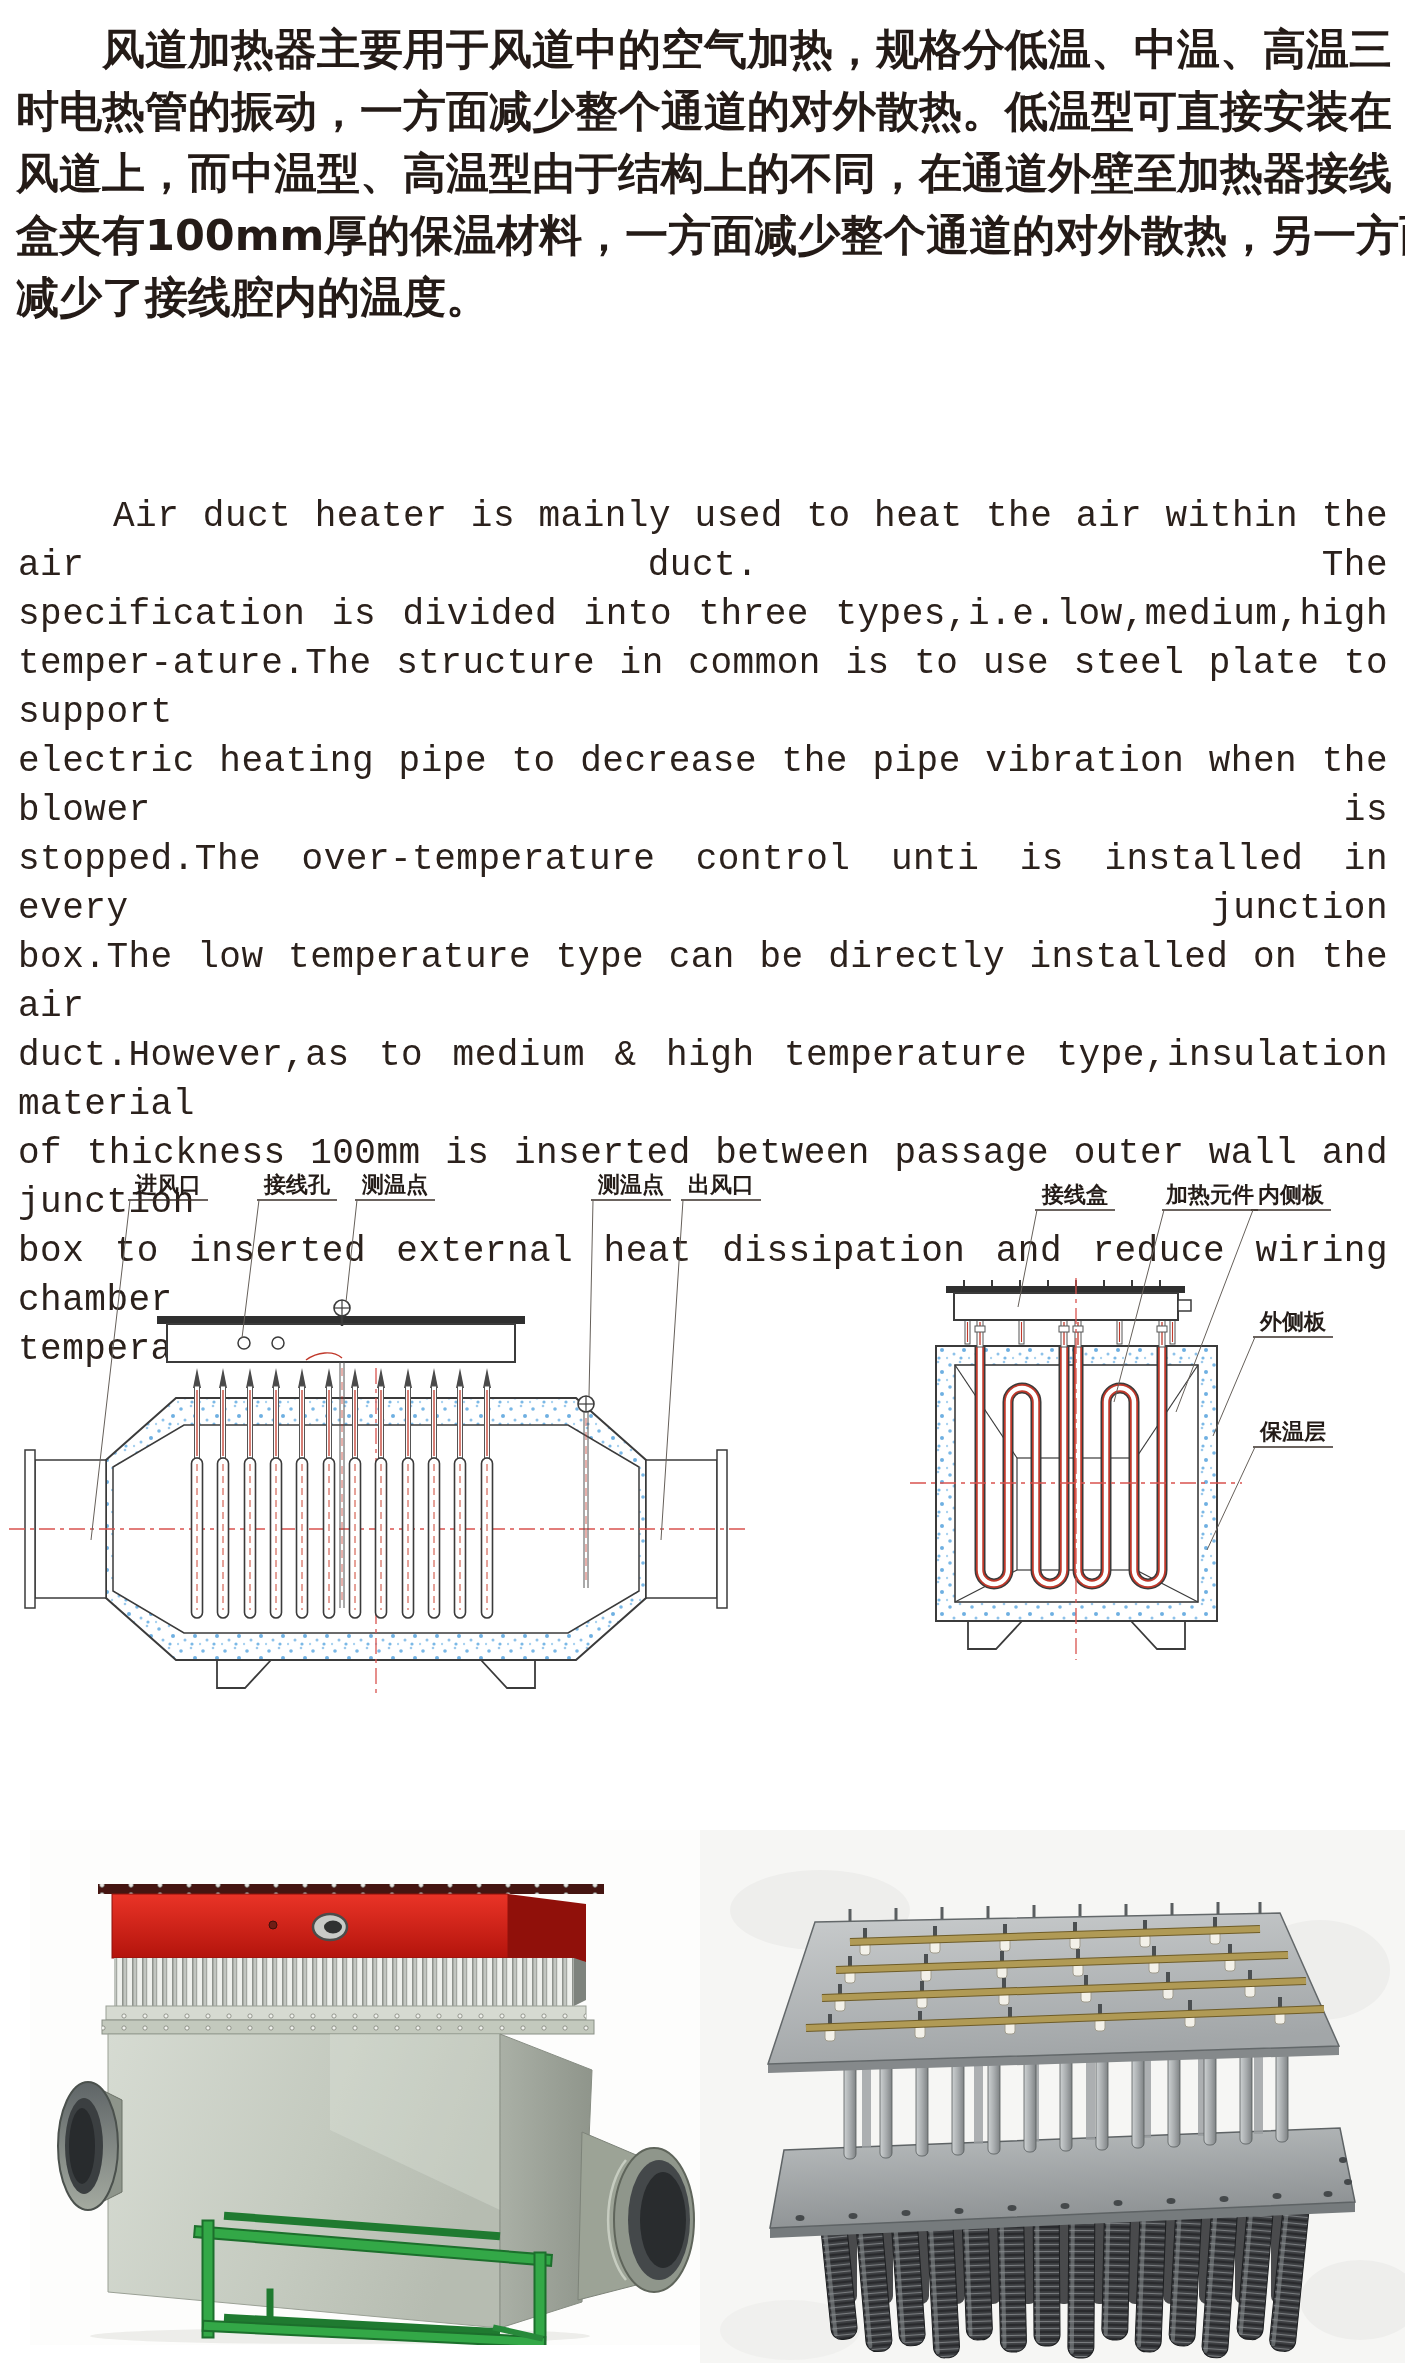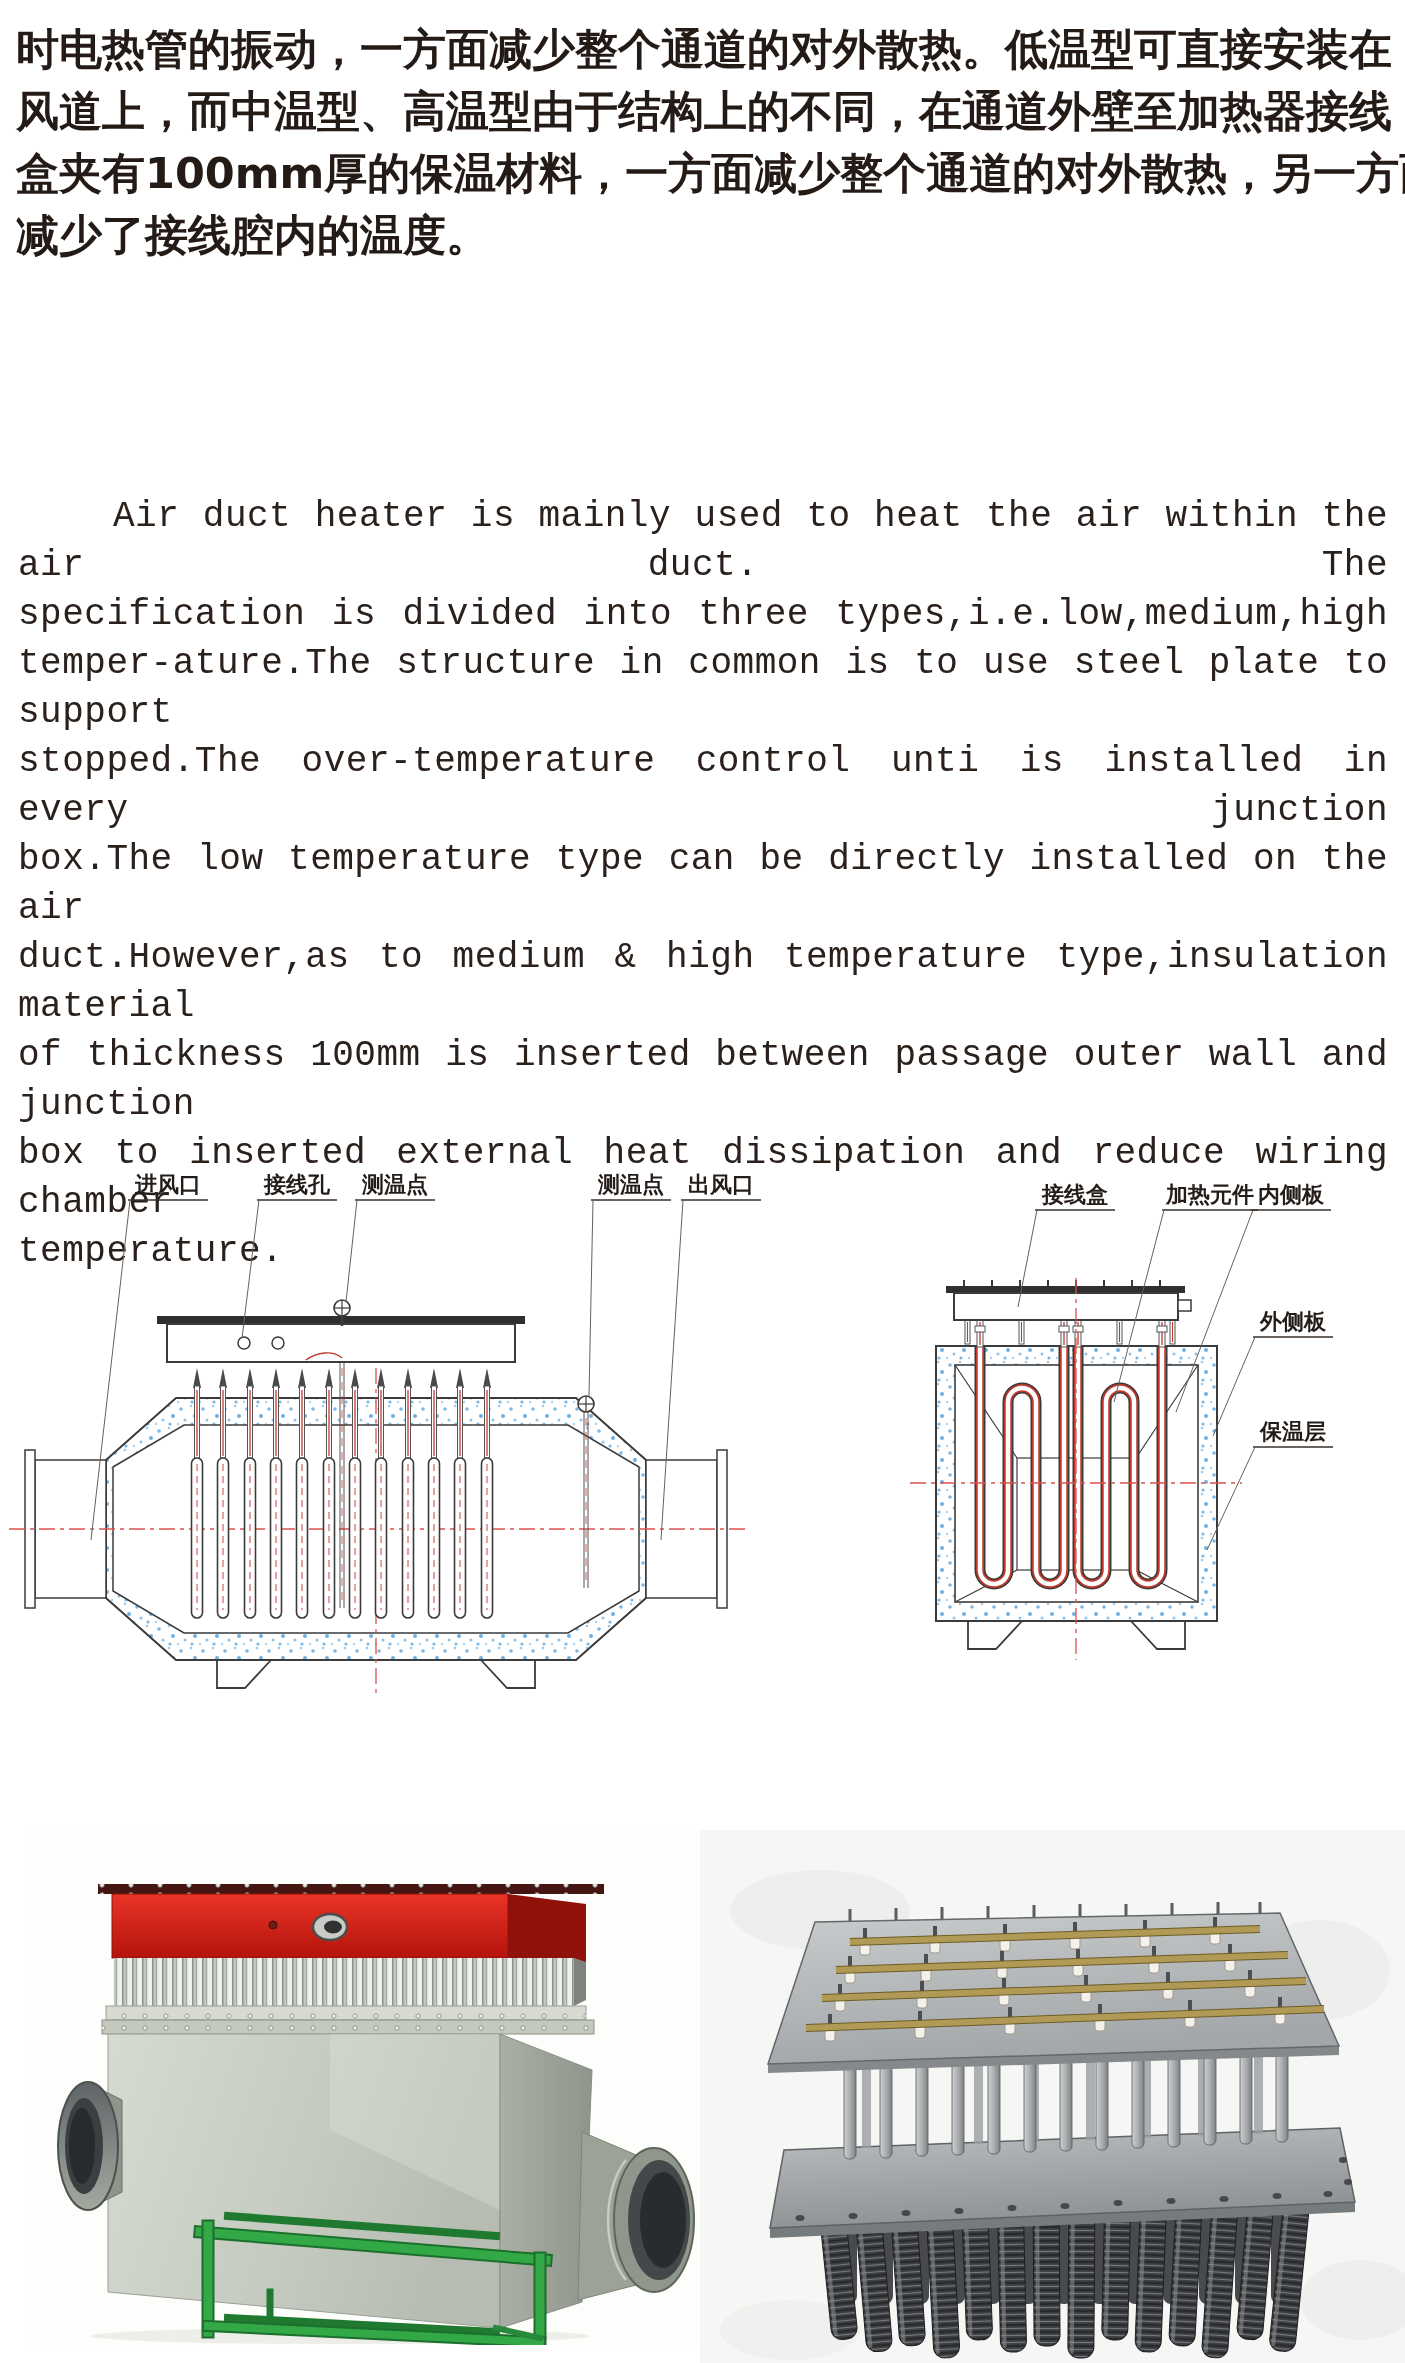--- a/index.html
+++ b/index.html
@@ -34,30 +34,32 @@
     font-family:"DejaVu Sans","Liberation Sans",sans-serif;
     font-weight:bold;font-size:22px;fill:#241c18;
   }
 </style>
 </head>
 <body>
 
 <div class="page">
 
   <div class="cn-block">
+    <div class="cn-line first">风道加热器主要用于风道中的空气加热，规格分低温、中温、高温三</div>
     <div class="cn-line">时电热管的振动，一方面减少整个通道的对外散热。低温型可直接安装在</div>
     <div class="cn-line">风道上，而中温型、高温型由于结构上的不同，在通道外壁至加热器接线</div>
     <div class="cn-line">盒夹有100mm厚的保温材料，一方面减少整个通道的对外散热，另一方面</div>
     <div class="cn-line last">减少了接线腔内的温度。</div>
   </div>
 
   <div class="en-block">
     <div class="en-line first">Air duct heater is mainly used to heat the air within the air duct. The</div>
     <div class="en-line">specification is divided into three types,i.e.low,medium,high</div>
     <div class="en-line">temper-ature.The structure in common is to use steel plate to support</div>
+    <div class="en-line">electric heating pipe to decrease the pipe vibration when the blower is</div>
     <div class="en-line">stopped.The over-temperature control unti is installed in every junction</div>
     <div class="en-line">box.The low temperature type can be directly installed on the air</div>
     <div class="en-line">duct.However,as to medium &amp; high temperature type,insulation material</div>
     <div class="en-line">of thickness 100mm is inserted between passage outer wall and junction</div>
     <div class="en-line">box to inserted external heat dissipation and reduce wiring chamber</div>
     <div class="en-line last">temperature.</div>
   </div>
 
   <div class="fig" style="left:1px;top:1140px;width:785px;height:560px;">
   <svg width="785" height="560" viewBox="0 0 785 560">

